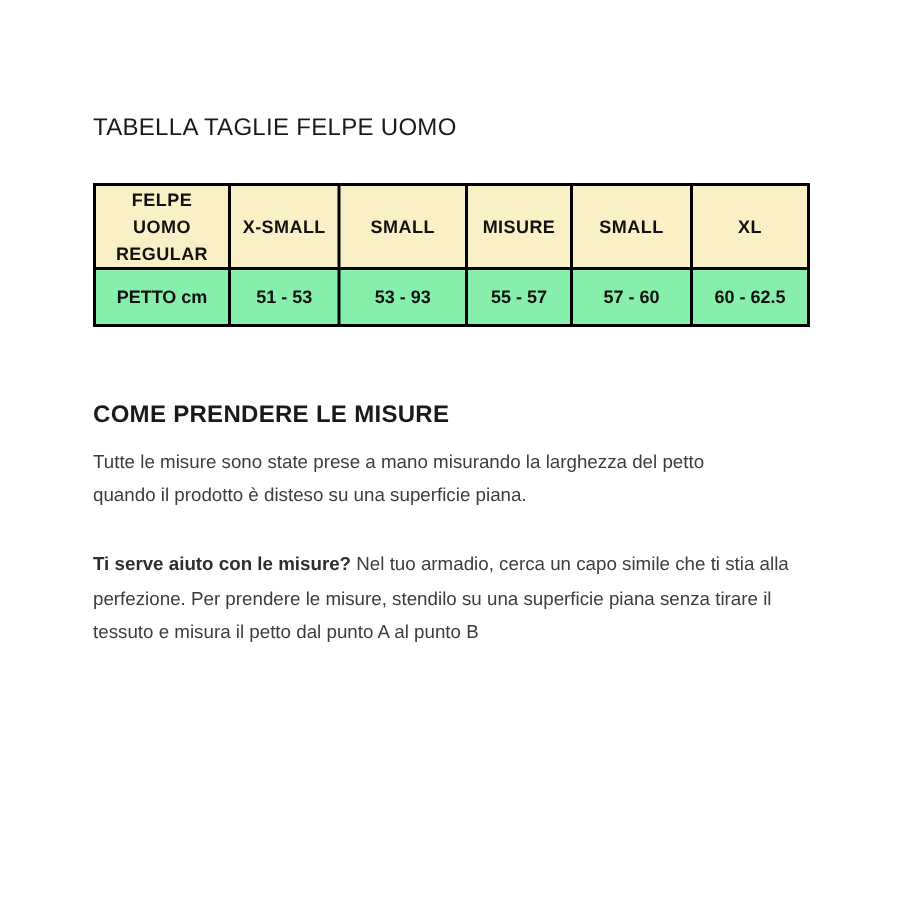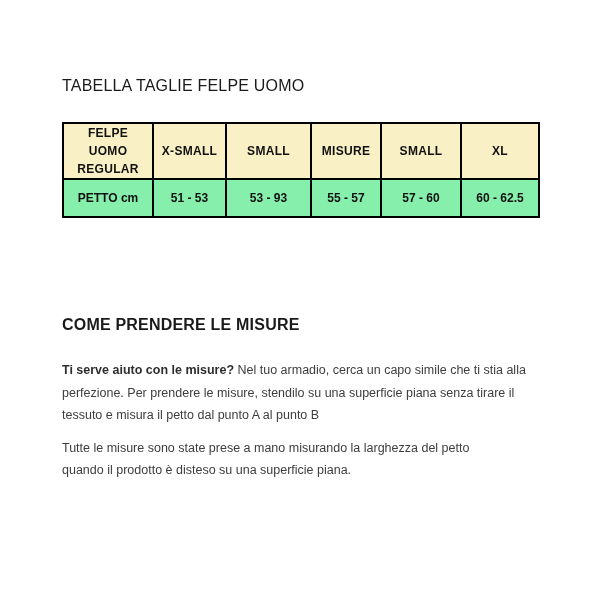--- a/index.html
+++ b/index.html
@@ -36,21 +36,21 @@
   tr.head-row th { height: 51px; font-size: 12px; background: #faf0c5; letter-spacing: 0.3px; }
   th.corner {
     background: #000000; color: #ffffff;
     font-size: 12px; line-height: 18px;
     white-space: pre-line;
     letter-spacing: 0.4px;
   }
   tr.value-row td { height: 38px; font-size: 12px; background: #86efac; }
   td.row-label { background: #fcdfba; font-size: 11.5px; }
   .section-title {
-    margin-top: 97px;
+    margin-top: 49px;
     font-size: 16px; line-height: 20px;
     font-weight: bold; color: #1a1a1a;
     letter-spacing: 0.2px;
   }
   .para {
     margin-top: 10px;
     font-size: 12.5px; line-height: 22px;
     color: #3d3d3d;
     white-space: nowrap;
   }
@@ -90,24 +90,24 @@
         <td>53 - 93</td>
         <td>55 - 57</td>
         <td>57 - 60</td>
         <td>60 - 62.5</td>
       </tr>
     </tbody>
   </table>
 
   <h2 class="section-title">COME PRENDERE LE MISURE</h2>
 
+  <p class="para">
+    <span>Tutte le misure sono state prese a mano misurando la larghezza del petto</span><br>
+    <span>quando il prodotto è disteso su una superficie piana.</span>
+  </p>
+
   <p class="para help">
     <strong>Ti serve aiuto con le misure?</strong><span> Nel tuo armadio, cerca un capo simile che ti stia alla</span><br>
     <span>perfezione. Per prendere le misure, stendilo su una superficie piana senza tirare il</span><br>
     <span>tessuto e misura il petto dal punto A al punto B</span>
   </p>
 
-  <p class="para">
-    <span>Tutte le misure sono state prese a mano misurando la larghezza del petto</span><br>
-    <span>quando il prodotto è disteso su una superficie piana.</span>
-  </p>
-
 </div>
 
 </body></html>

